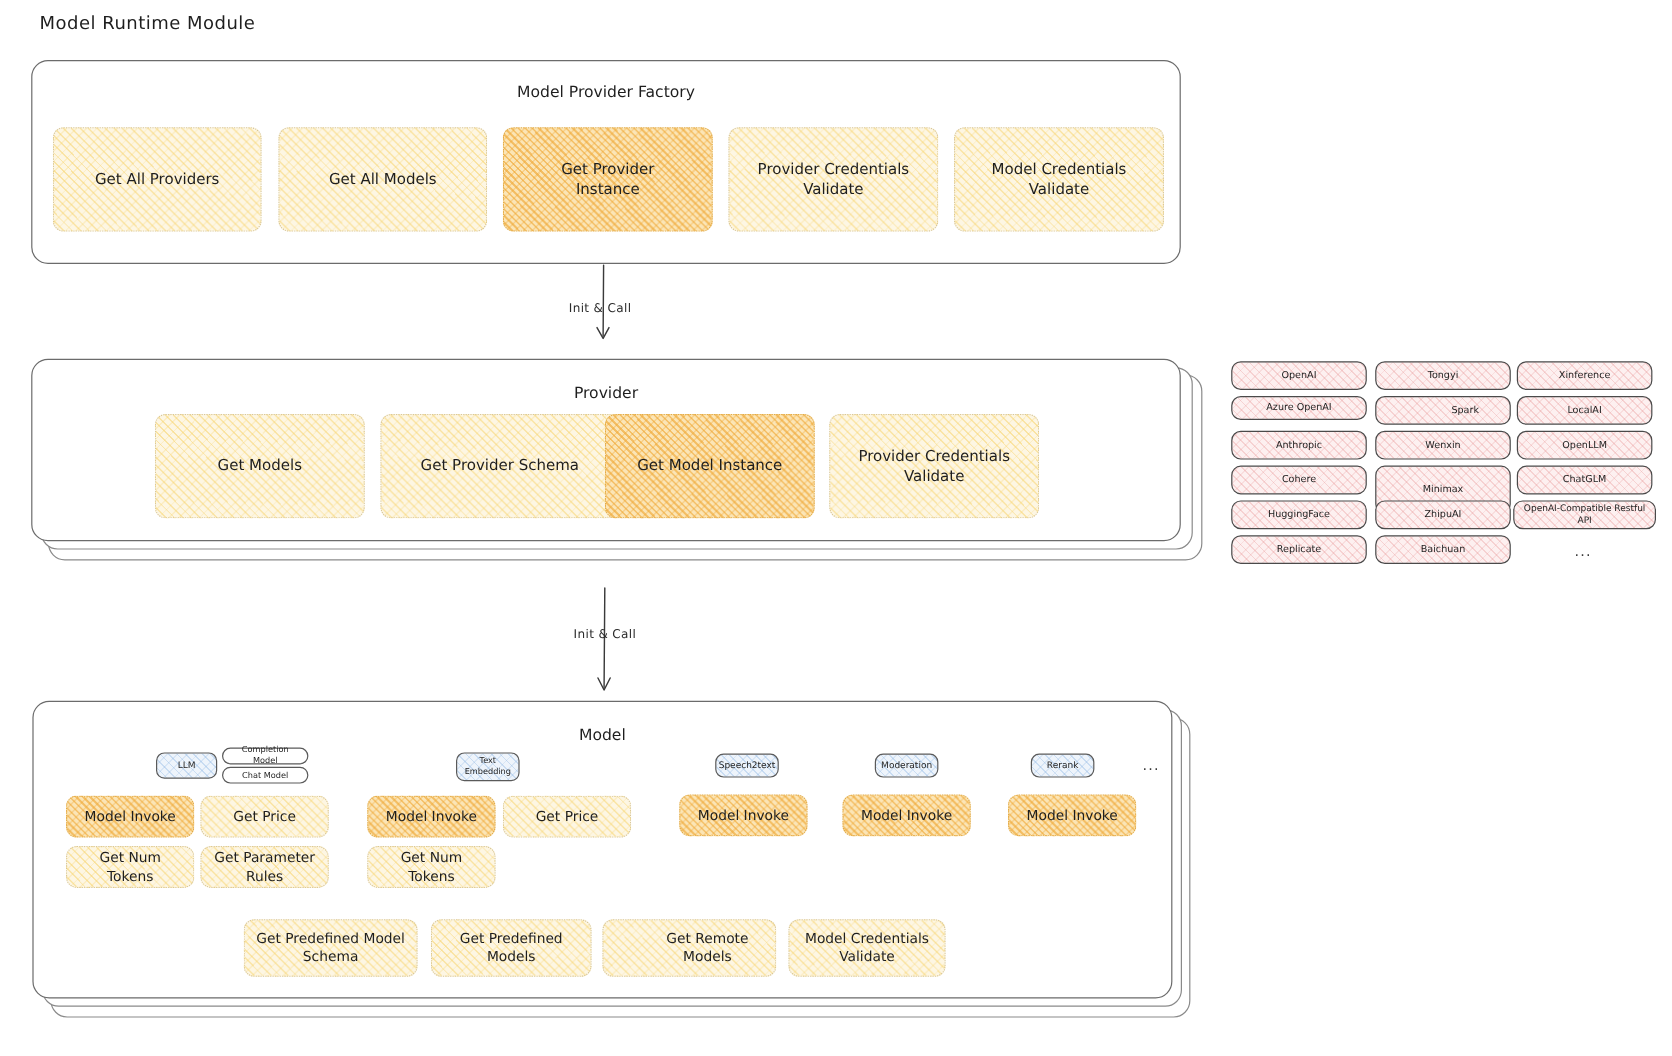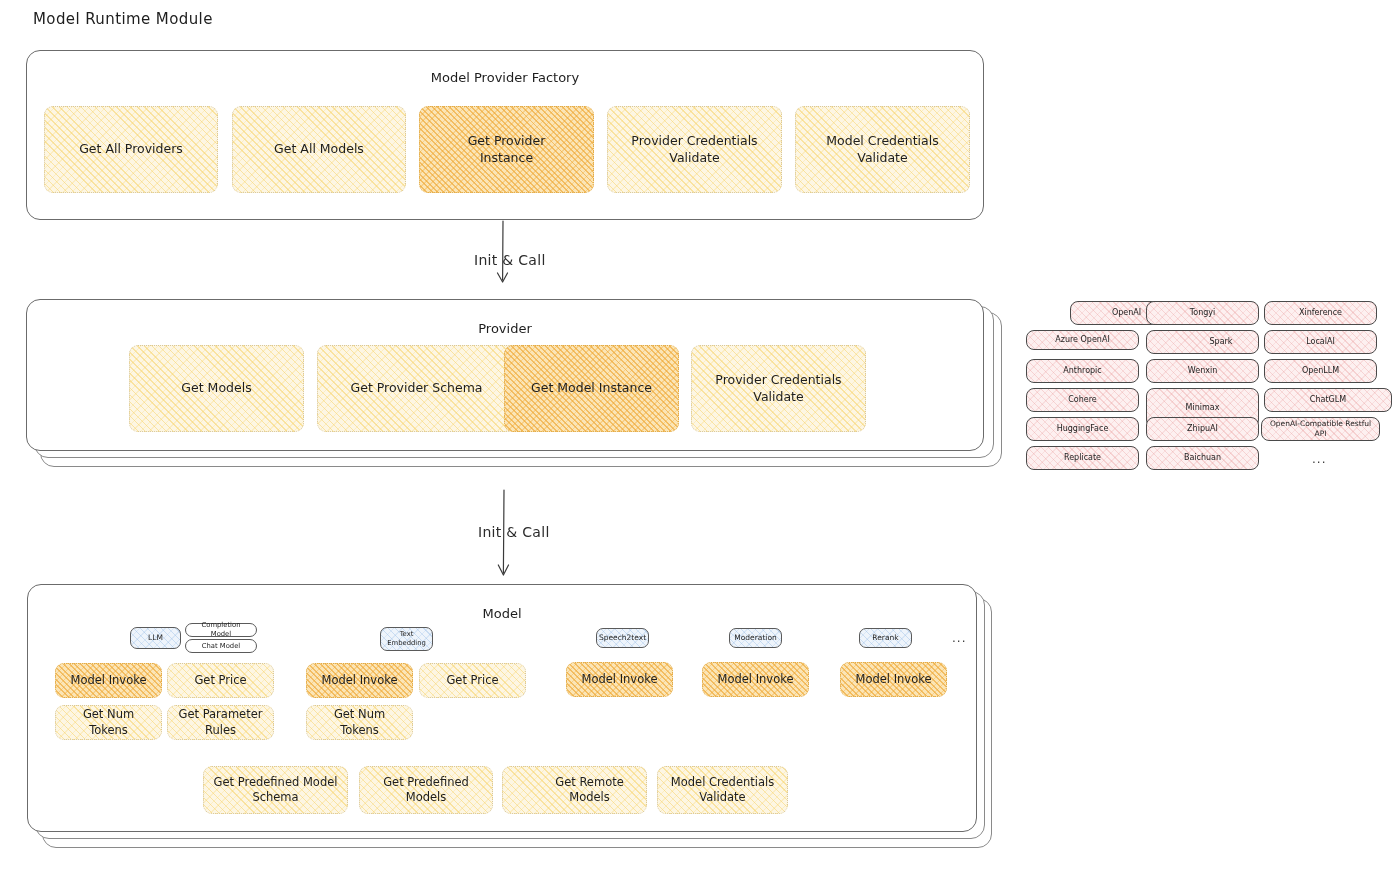--- a/index.html
+++ b/index.html
@@ -111,21 +111,21 @@
     font-size: 7.5px;
   }
 
   .fz13 { font-size: 12.5px; }
   .fz12 { font-size: 11.5px; }
 
   
   .arrow { position: absolute; }
   .arrow-label {
     position: absolute;
-    font-size: 14px;
+    font-size: 10px;
     color: #2b2b2b;
     white-space: nowrap;
     letter-spacing: .3px;
   }
   .ellipsis {
     position: absolute;
     font-size: 12px;
     color: #3a3a3a;
     letter-spacing: 1px;
   }
@@ -177,21 +177,21 @@
   <span>Get Provider Schema</span>
 </div>
 <div class="hbox orange fz13" style="left:504px; top:345px; width:175px; height:87px;">
   <span>Get Model Instance</span>
 </div>
 <div class="hbox yellow fz13" style="left:691px; top:345px; width:175px; height:87px; white-space:pre-line;">
   <span>Provider Credentials
 Validate</span>
 </div>
 
-<div class="hbox pink" style="left:1026px; top:301px; width:113px; height:24px;margin-left:44px;">
+<div class="hbox pink" style="left:1026px; top:301px; width:113px; height:24px;">
   <span>OpenAI</span>
 </div>
 <div class="hbox pink" style="left:1026px; top:330px; width:113px; height:20px;">
   <span>Azure OpenAI</span>
 </div>
 <div class="hbox pink" style="left:1026px; top:359px; width:113px; height:24px;">
   <span>Anthropic</span>
 </div>
 <div class="hbox pink" style="left:1026px; top:388px; width:113px; height:24px;">
   <span>Cohere</span>
@@ -224,21 +224,21 @@
 
 <div class="hbox pink" style="left:1264px; top:301px; width:113px; height:24px;">
   <span>Xinference</span>
 </div>
 <div class="hbox pink" style="left:1264px; top:330px; width:113px; height:24px;">
   <span>LocalAI</span>
 </div>
 <div class="hbox pink" style="left:1264px; top:359px; width:113px; height:24px;">
   <span>OpenLLM</span>
 </div>
-<div class="hbox pink" style="left:1264px; top:388px; width:128px; height:24px;">
+<div class="hbox pink" style="left:1264px; top:388px; width:113px; height:24px;">
   <span>ChatGLM</span>
 </div>
 <div class="hbox pink" style="left:1261px; top:417px; width:119px; height:24px; font-size:7.5px;">
   <span>OpenAI-Compatible Restful API</span>
 </div>
 <div class="ellipsis" style="left:1312px; top:452px;">...</div>
 
 <svg class="arrow" style="left:489px; top:489px;" width="30" height="100" viewBox="0 0 30 100">
   <path d="M15 1 L14.4 84" stroke="#3a3a3a" stroke-width="1.2" fill="none" stroke-linecap="round"></path>
   <path d="M9.3 76 L14.4 86 L19.5 76" stroke="#3a3a3a" stroke-width="1.2" fill="none" stroke-linecap="round" stroke-linejoin="round"></path>

